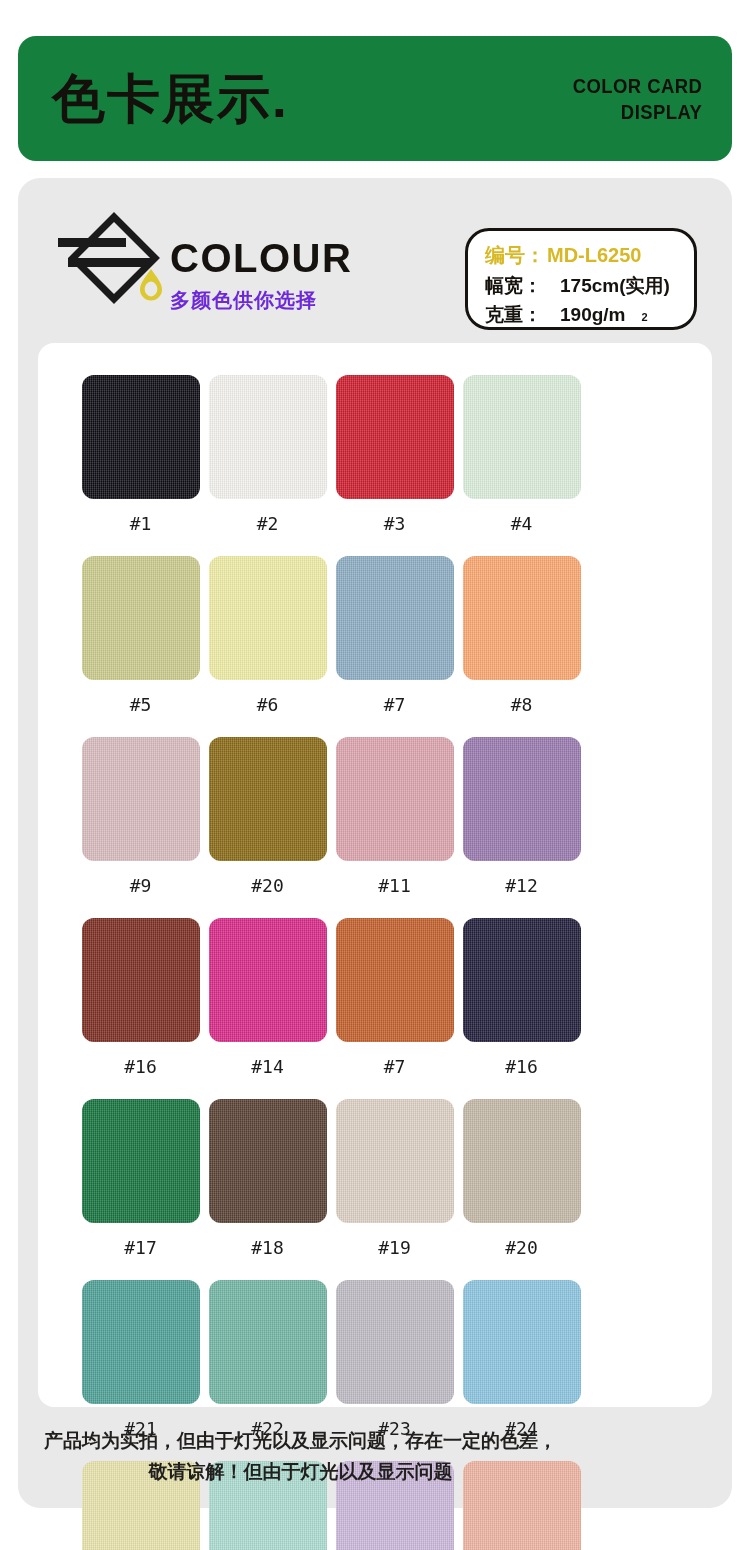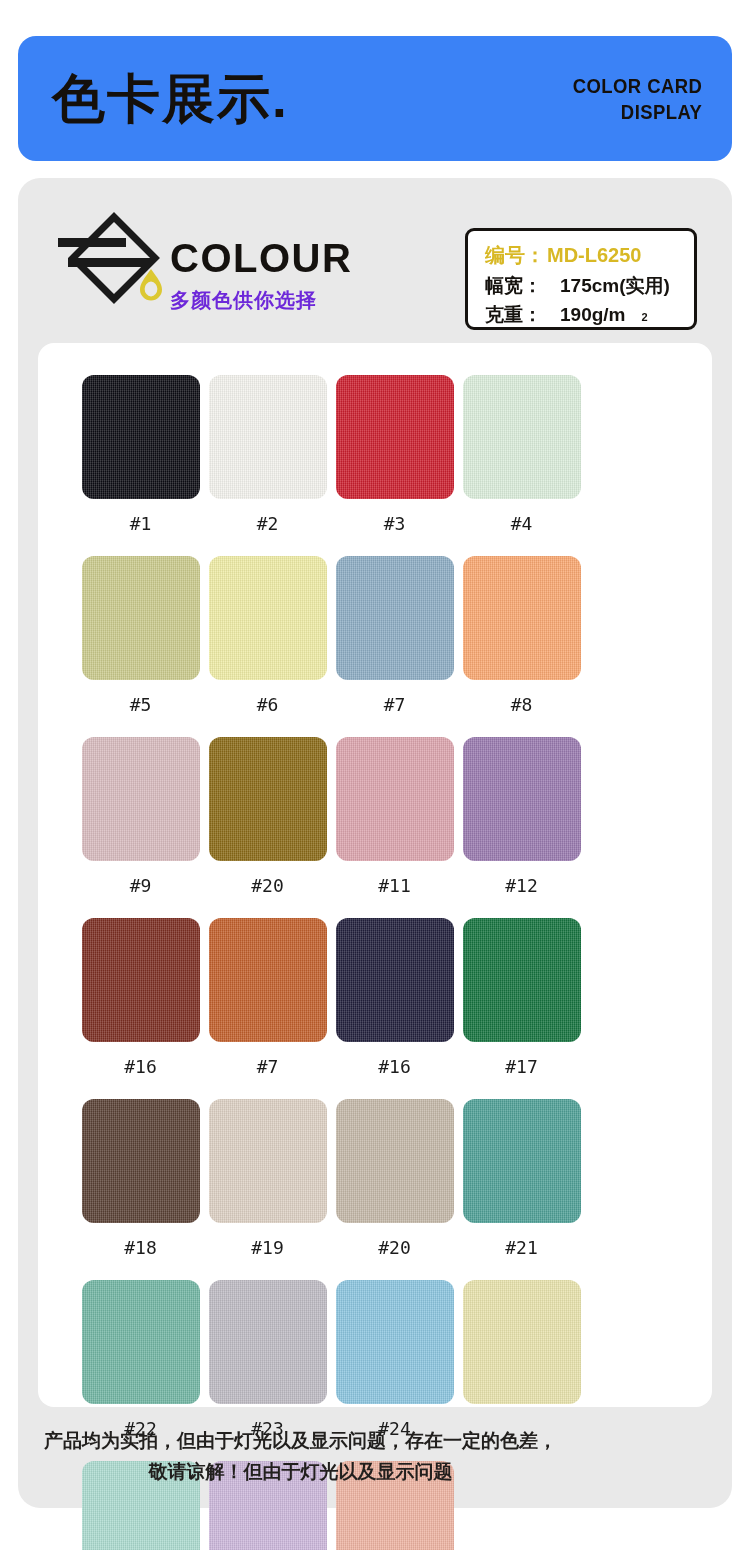--- a/index.html
+++ b/index.html
@@ -14,21 +14,21 @@
     width:750px; height:1550px;
     background:#ffffff;
     overflow:hidden;
   }
 
   
   .header-banner {
     position:absolute;
     left:18px; top:36px;
     width:714px; height:125px;
-    background:#3b82f6;
+    background:#15803d;
     border-radius:18px;
     display:flex;
     align-items:center;
     justify-content:space-between;
     padding:0 30px 0 34px;
     gap:15px;
   }
   .header-title-cn {
     font-family:"Liberation Sans","DejaVu Sans",sans-serif;
     font-size:53px;
@@ -91,21 +91,21 @@
     font-family:"Liberation Sans","DejaVu Sans",sans-serif;
   }
 
   
   .spec-box {
     position:absolute;
     left:447px; top:28px;
     width:232px; height:102px;
     background:#ffffff;
     border:3px solid #15120f;
-    border-radius:9px;
+    border-radius:24px;
     padding:9px 0 0 17px;
   }
   .spec-line {
     display:flex;
     align-items:baseline;
     font-size:19px;
     line-height:1.55;
     font-weight:600;
     white-space:nowrap;
     font-family:"Liberation Sans","DejaVu Sans",sans-serif;
@@ -280,20 +280,24 @@
           </div>
           <div class="swatch-cell">
             <div class="swatch-chip" style="background: rgb(154, 122, 176);"></div>
             <div class="swatch-label">#12</div>
           </div>
           <div class="swatch-cell">
             <div class="swatch-chip" style="background: rgb(125, 46, 34);"></div>
             <div class="swatch-label">#16</div>
           </div>
           <div class="swatch-cell">
+            <div class="swatch-chip" style="background: rgb(216, 42, 135);"></div>
+            <div class="swatch-label">#14</div>
+          </div>
+          <div class="swatch-cell">
             <div class="swatch-chip" style="background: rgb(195, 96, 44);"></div>
             <div class="swatch-label">#7</div>
           </div>
           <div class="swatch-cell">
             <div class="swatch-chip" style="background: rgb(33, 31, 60);"></div>
             <div class="swatch-label">#16</div>
           </div>
           <div class="swatch-cell">
             <div class="swatch-chip" style="background: rgb(22, 116, 63);"></div>
             <div class="swatch-label">#17</div>

